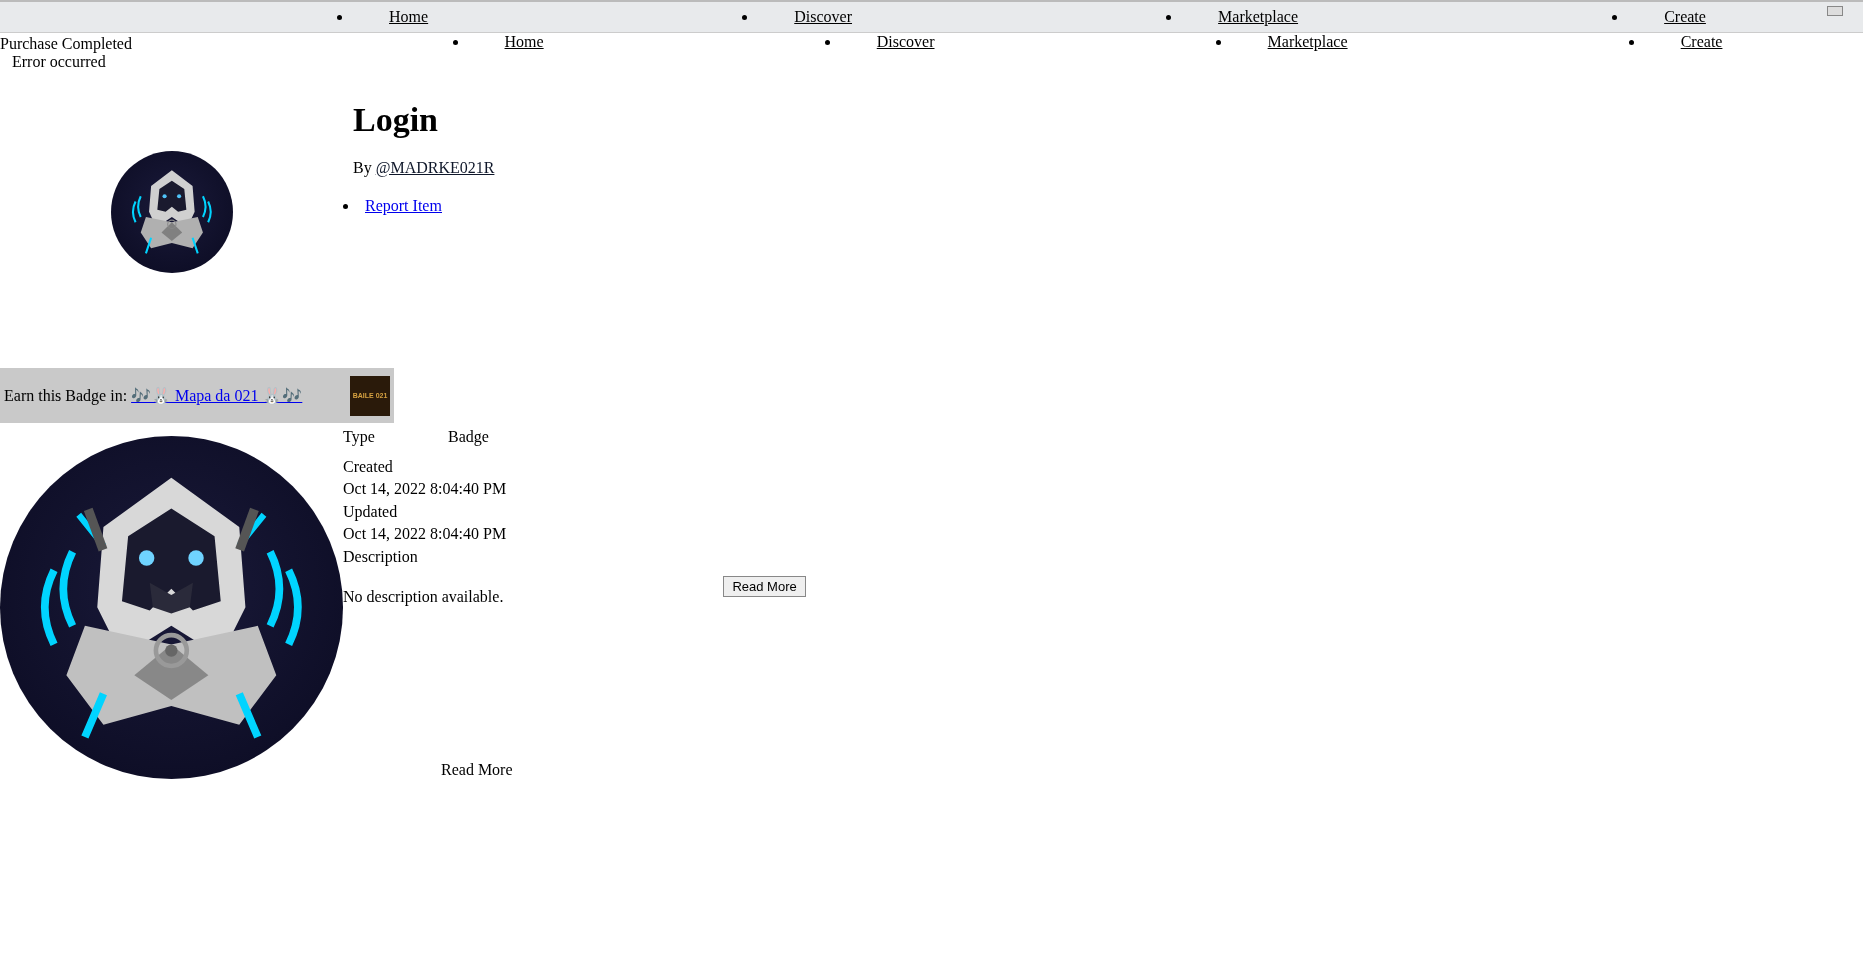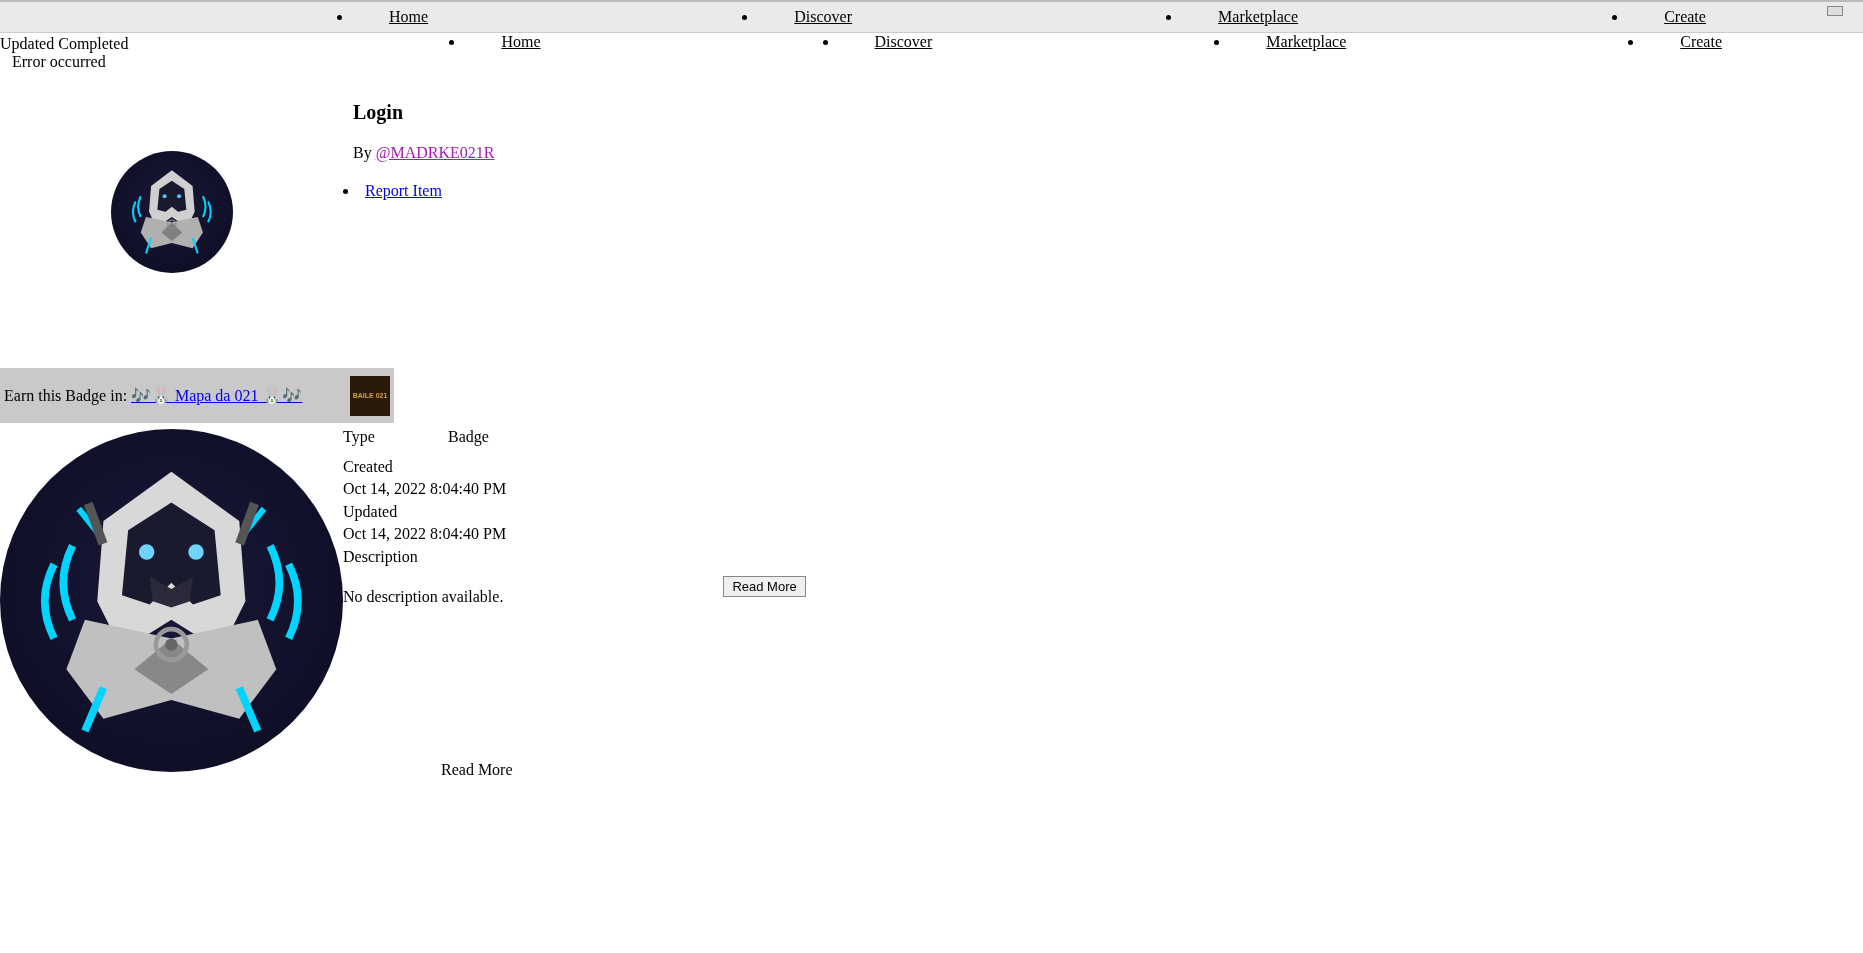--- a/index.html
+++ b/index.html
@@ -93,29 +93,29 @@
       position: relative;
       overflow: hidden;
       display: flex;
       align-items: center;
       justify-content: center;
     }
     .main-info {
       padding: 30px 0 0 10px;
     }
     .page-title {
-      font-size: 20px;
+      font-size: 34px;
       font-weight: bold;
       margin-bottom: 20px;
     }
     .author-line {
       margin-bottom: 20px;
     }
     .author-link {
-      color: #a21caf;
+      color: #0f172a;
       text-decoration: underline;
     }
     .report-list {
       list-style-type: disc;
       padding-left: 0;
       margin-left: -10px;
     }
     .report-list li {
       list-style-position: inside;
       text-decoration: underline;
@@ -147,21 +147,21 @@
       display: flex;
       align-items: center;
       justify-content: center;
       color: #d4a040;
       font-size: 7px;
       font-weight: bold;
       font-family: Arial, sans-serif;
     }
     .details-section {
       display: flex;
-      align-items: center;
+      align-items: flex-end;
     }
     .large-image {
       width: 343px;
       height: 343px;
       border-radius: 50%;
       background: radial-gradient(circle at 50% 45%, #1a1a3a 0%, #0a0a20 100%);
       position: relative;
       overflow: hidden;
       display: flex;
       align-items: center;
@@ -219,21 +219,21 @@
     <li><a href="#">Home</a></li>
     <li><a href="#">Discover</a></li>
     <li><a href="#">Marketplace</a></li>
     <li><a href="#">Create</a></li>
   </ul>
   <div class="menu-icon"></div>
 </div>
 
 <div class="status-messages">
   <div class="status-line">
-    <span class="status-text">Updated Completed</span>
+    <span class="status-text">Purchase Completed</span>
     <ul class="nav-list-2">
       <li><a href="#">Home</a></li>
       <li><a href="#">Discover</a></li>
       <li><a href="#">Marketplace</a></li>
       <li><a href="#">Create</a></li>
     </ul>
   </div>
   <div class="error-text">Error occurred</div>
 </div>
 

